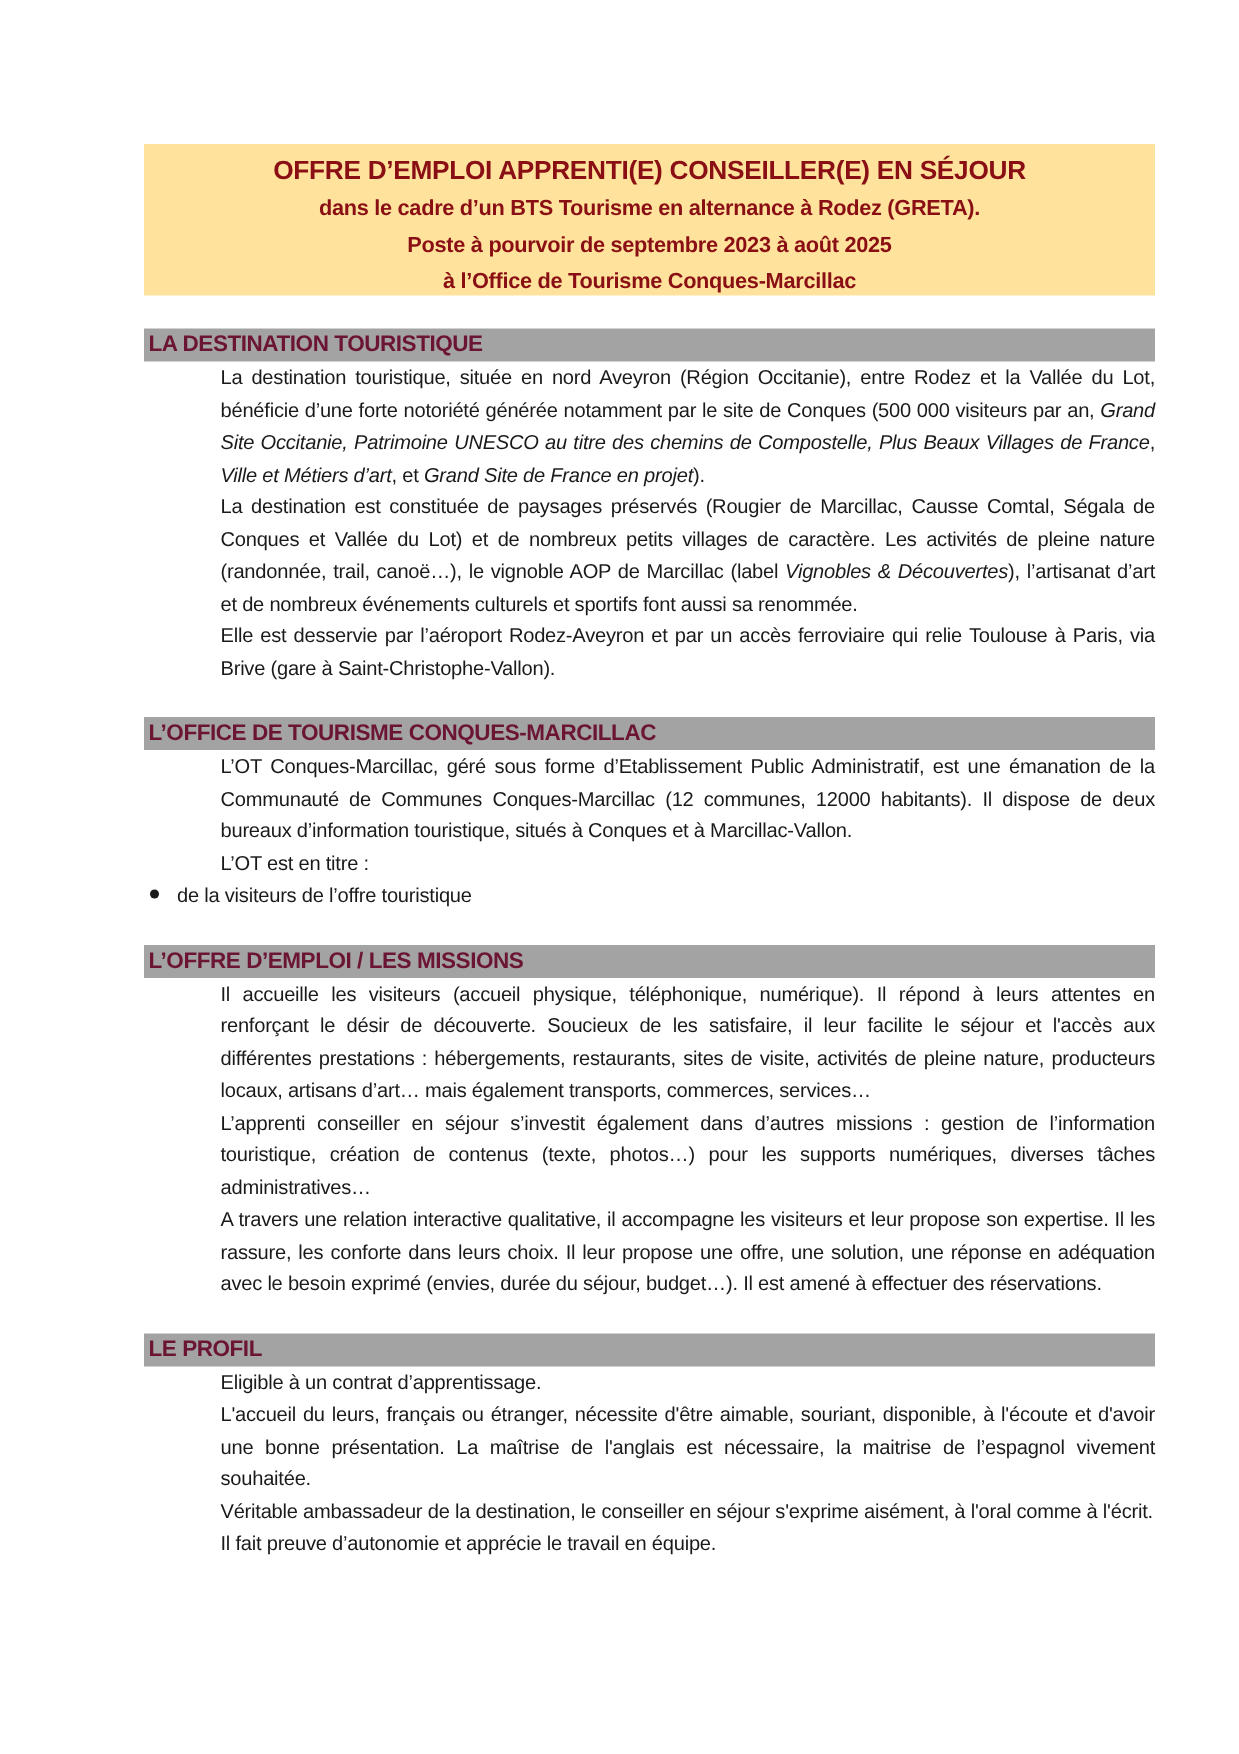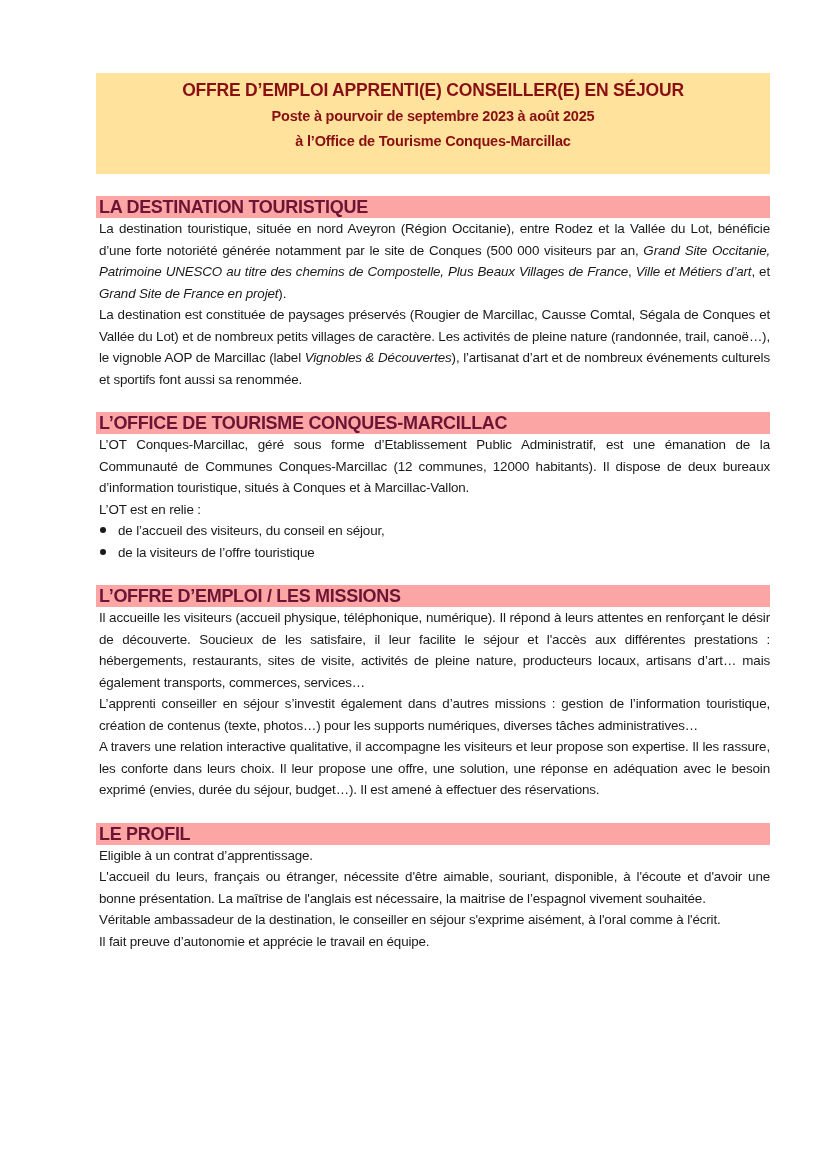--- a/index.html
+++ b/index.html
@@ -11,21 +11,21 @@
       width: 826px;
       height: 1169px;
       position: relative;
       overflow: hidden;
       font-family: "Liberation Sans", "DejaVu Sans", sans-serif;
       color: #1a1a1a;
     }
     .page {
       position: absolute;
       left: 96px;
-      top: 73px;
+      top: 96px;
       width: 674px;
     }
     .header-band {
       background: #ffe39c;
       text-align: center;
       color: #8a0f14;
       font-weight: bold;
       padding: 3px 0 2px 0;
       height: 101px;
       box-sizing: border-box;
@@ -40,40 +40,41 @@
       line-height: 24.5px;
       letter-spacing: -0.2px;
     }
     .section {
       margin-top: 22px;
     }
     .section-first {
       margin-top: 22px;
     }
     .section-heading {
-      background: #fca5a5;
+      background: #a3a3a3;
       color: #6b1434;
       font-weight: bold;
-      font-size: 18px;
+      font-size: 15px;
       line-height: 22px;
       height: 22px;
       padding-left: 3px;
       letter-spacing: -0.3px;
     }
     .para {
       font-size: 13.4px;
       line-height: 21.5px;
       text-align: justify;
       margin: 0;
       padding-left: 3px;
       padding-right: 0;
       letter-spacing: -0.15px;
     }
     .para.last-line-left {
       text-align-last: left;
+      margin-left: 48px;
     }
     .para em {
       font-style: italic;
     }
     ul.bullets {
       list-style: none;
       margin: 0;
       padding: 0;
     }
     ul.bullets li {
@@ -93,36 +94,37 @@
       background: #1a1a1a;
     }
   </style>
 </head>
 <body>
 
 <div class="page">
 
   <div class="header-band">
     <div class="title">OFFRE D’EMPLOI APPRENTI(E) CONSEILLER(E) EN SÉJOUR</div>
+    <div class="sub">dans le cadre d’un BTS Tourisme en alternance à Rodez (GRETA).</div>
     <div class="sub">Poste à pourvoir de septembre 2023 à août 2025</div>
     <div class="sub">à l’Office de Tourisme Conques-Marcillac</div>
   </div>
 
   <div class="section section-first">
     <div class="section-heading">LA DESTINATION TOURISTIQUE</div>
     <p class="para last-line-left"><span>La destination touristique, située en nord Aveyron (Région Occitanie), entre Rodez et la Vallée du Lot, bénéficie d’une forte notoriété générée notamment par le site de Conques (500 000 visiteurs par an, </span><em>Grand Site Occitanie, Patrimoine UNESCO au titre des chemins de Compostelle, Plus Beaux Villages de France</em><span>, </span><em>Ville et Métiers d’art</em><span>, et </span><em>Grand Site de France en projet</em><span>).</span></p>
     <p class="para last-line-left"><span>La destination est constituée de paysages préservés (Rougier de Marcillac, Causse Comtal, Ségala de Conques et Vallée du Lot) et de nombreux petits villages de caractère. Les activités de pleine nature (randonnée, trail, canoë…), le vignoble AOP de Marcillac (label </span><em>Vignobles &amp; Découvertes</em><span>), l’artisanat d’art et de nombreux événements culturels et sportifs font aussi sa renommée.</span></p>
+    <p class="para last-line-left">Elle est desservie par l’aéroport Rodez-Aveyron et par un accès ferroviaire qui relie Toulouse à Paris, via Brive (gare à Saint-Christophe-Vallon).</p>
   </div>
 
   <div class="section">
     <div class="section-heading">L’OFFICE DE TOURISME CONQUES-MARCILLAC</div>
     <p class="para last-line-left">L’OT Conques-Marcillac, géré sous forme d’Etablissement Public Administratif, est une émanation de la Communauté de Communes Conques-Marcillac (12 communes, 12000 habitants). Il dispose de deux bureaux d’information touristique, situés à Conques et à Marcillac-Vallon.</p>
-    <p class="para last-line-left">L’OT est en relie :</p>
+    <p class="para last-line-left">L’OT est en titre :</p>
     <ul class="bullets">
-      <li><span class="bullet-dot"></span><span>de l’accueil des visiteurs, du conseil en séjour,</span></li>
       <li><span class="bullet-dot"></span><span>de la visiteurs de l’offre touristique</span></li>
     </ul>
   </div>
 
   <div class="section">
     <div class="section-heading">L’OFFRE D’EMPLOI / LES MISSIONS</div>
     <p class="para last-line-left">Il accueille les visiteurs (accueil physique, téléphonique, numérique). Il répond à leurs attentes en renforçant le désir de découverte. Soucieux de les satisfaire, il leur facilite le séjour et l'accès aux différentes prestations : hébergements, restaurants, sites de visite, activités de pleine nature, producteurs locaux, artisans d’art… mais également transports, commerces, services…</p>
     <p class="para last-line-left">L’apprenti conseiller en séjour s’investit également dans d’autres missions : gestion de l’information touristique, création de contenus (texte, photos…) pour les supports numériques, diverses tâches administratives…</p>
     <p class="para last-line-left">A travers une relation interactive qualitative, il accompagne les visiteurs et leur propose son expertise. Il les rassure, les conforte dans leurs choix. Il leur propose une offre, une solution, une réponse en adéquation avec le besoin exprimé (envies, durée du séjour, budget…). Il est amené à effectuer des réservations.</p>
   </div>

